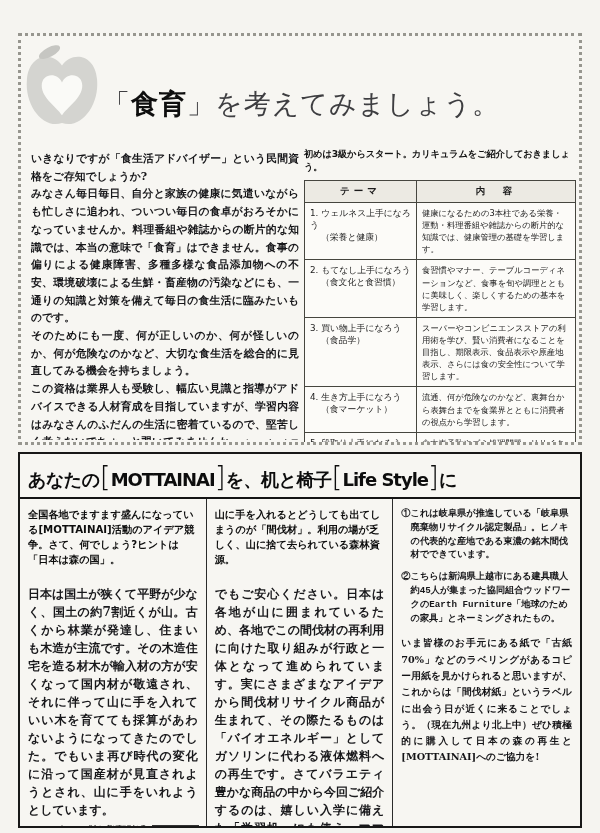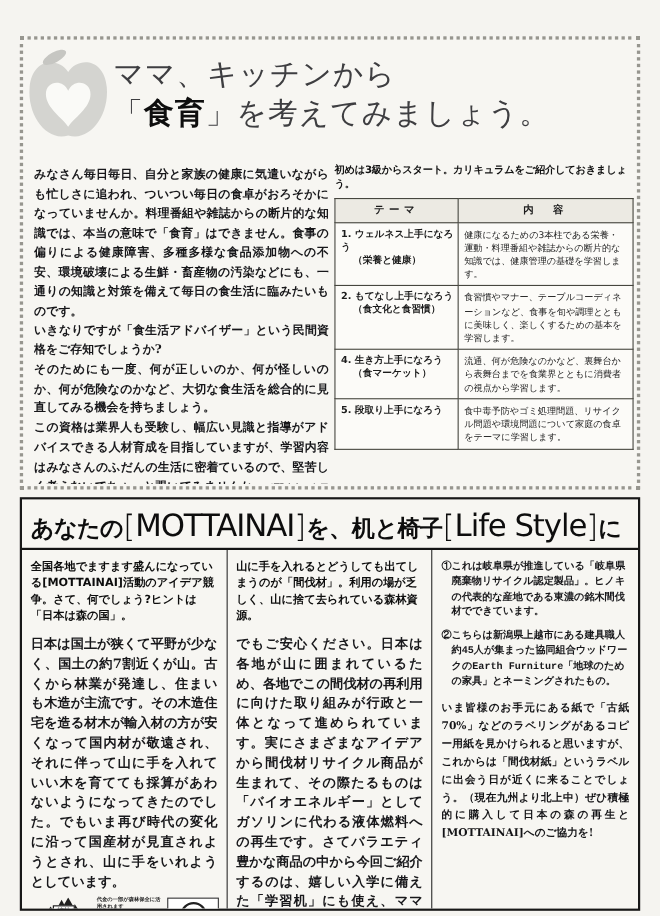--- a/index.html
+++ b/index.html
@@ -33,40 +33,40 @@
   }
   .left-col p{ margin:0; }
   .src{ font-size:8px; font-weight:700; }
   .right-col{ position:absolute; left:283px; top:112px; width:281px; }
   .tbl-intro{ font-size:9.3px; font-weight:700; letter-spacing:-0.2px; margin-bottom:6px; color:#111; }
   table.curriculum{ border-collapse:collapse; width:272px; background:#fcfbf8; }
   table.curriculum th, table.curriculum td{ border:1px solid #46463f; vertical-align:top; }
   table.curriculum th{
     font-size:9.5px; padding:4px 2px; background:#eceae3; text-align:center; letter-spacing:4px;
   }
-  td.theme{ width:112px; padding:5px 3px 4px 5px; font-size:8.8px; font-weight:700; line-height:1.35; }
+  td.theme{ width:112px; padding:5px 3px 4px 5px; font-size:8.8px; font-weight:400; line-height:1.35; }
   td.theme .ts{ padding-left:11px; }
   td.desc{ padding:4px 5px; font-size:8.3px; line-height:1.46; color:#222; }
 
   
   .bottom-box{
     position:absolute; left:18px; top:452px; width:564px; height:376px;
     border:2px solid #181818; background:#f7f6f2; overflow:hidden;
   }
   .headline{
     padding:7px 10px 3px 8px; border-bottom:2px solid #141414;
     white-space:nowrap; color:#0d0d0d;
   }
-  .h-base{ font-size:21px; font-weight:800; letter-spacing:-0.5px; }
-  .h-word{ font-size:28px; font-weight:400; letter-spacing:-1px; font-family:"DejaVu Sans", sans-serif; }
+  .h-base{ font-size:18px; font-weight:800; letter-spacing:-0.5px; }
+  .h-word{ font-size:18px; font-weight:700; letter-spacing:-1px; font-family:"DejaVu Sans", sans-serif; }
   .h-br{ font-size:28px; font-weight:300; vertical-align:-1px; }
   .cols{ display:flex; height:330px; }
   .col{ width:188px; padding:8px 8px 4px 8px; overflow:hidden; }
   .col1,.col2{ border-right:1.5px solid #2b2b2b; }
-  .intro{ font-size:10.2px; font-weight:800; line-height:1.48; margin-bottom:8px; color:#0d0d0d; }
+  .intro{ font-size:10.2px; font-weight:800; line-height:1.48; margin-bottom:18px; color:#0d0d0d; }
   .intro3{ font-size:11px; line-height:1.55; }
   .body{
     font-family:"DejaVu Serif", serif; font-weight:600;
     font-size:12px; line-height:1.5; text-align:justify; color:#18181b;
   }
   .item{
     font-family:Liberation Mono, monospace; font-weight:600;
     font-size:9.2px; line-height:1.5; margin-bottom:8px;
     padding-left:1em; text-indent:-1em; color:#18181b;
   }
@@ -131,25 +131,25 @@
 <div class="page">
 
   <section class="top-box">
     <span class="apple">
       <svg width="78" height="92" viewBox="0 0 100 118">
         <path d="M50,30 C38,12 8,14 5,48 C2,82 26,112 50,104 C74,112 98,82 95,48 C92,14 62,12 50,30 Z" fill="#d4d4d0"></path>
         <ellipse cx="34" cy="13" rx="15" ry="6" transform="rotate(-28 34 13)" fill="#c6c6c2"></ellipse>
         <path d="M50,52 C44,38 24,40 24,56 C24,72 44,84 50,94 C56,84 76,72 76,56 C76,40 56,38 50,52 Z" fill="#fafaf7"></path>
       </svg>
     </span>
-    <h1 class="title"><span class="t1">ママ、キッチンから</span><br><span class="t2"><span class="br">「</span><span class="t2b">食育</span><span class="br2">」を考えてみましょう。</span></span></h1>
+    <h1 class="title"><br><span class="t2"><span class="br">「</span><span class="t2b">食育</span><span class="br2">」を考えてみましょう。</span></span></h1>
 
     <div class="left-col">
+      <p>いきなりですが「食生活アドバイザー」という民間資格をご存知でしょうか?</p>
       <p>みなさん毎日毎日、自分と家族の健康に気遣いながらも忙しさに追われ、ついつい毎日の食卓がおろそかになっていませんか。料理番組や雑誌からの断片的な知識では、本当の意味で「食育」はできません。食事の偏りによる健康障害、多種多様な食品添加物への不安、環境破壊による生鮮・畜産物の汚染などにも、一通りの知識と対策を備えて毎日の食生活に臨みたいものです。</p>
-      <p>いきなりですが「食生活アドバイザー」という民間資格をご存知でしょうか?</p>
       <p>そのためにも一度、何が正しいのか、何が怪しいのか、何が危険なのかなど、大切な食生活を総合的に見直してみる機会を持ちましょう。</p>
       <p><span>この資格は業界人も受験し、幅広い見識と指導がアドバイスできる人材育成を目指していますが、学習内容はみなさんのふだんの生活に密着ているので、堅苦しく考えないでちょっと覗いてみませんか。</span><span class="src">（FLAネットワーク HP参照）</span></p>
     </div>
 
     <div class="right-col">
       <p class="tbl-intro">初めは3級からスタート。カリキュラムをご紹介しておきましょう。</p>
       <table class="curriculum">
         <thead>
           <tr>
             <th>テーマ</th>
@@ -163,20 +163,27 @@
                 <div class="ts">（栄養と健康）</div>
               </td>
             <td class="desc">健康になるための3本柱である栄養・運動・料理番組や雑誌からの断片的な知識では、健康管理の基礎を学習します。</td>
           </tr>
           <tr>
             <td class="theme">
                 <div class="tt">2. もてなし上手になろう</div>
                 <div class="ts">（食文化と食習慣）</div>
               </td>
             <td class="desc">食習慣やマナー、テーブルコーディネーションなど、食事を旬や調理とともに美味しく、楽しくするための基本を学習します。</td>
+          </tr>
+          <tr>
+            <td class="theme">
+                <div class="tt">3. 買い物上手になろう</div>
+                <div class="ts">（食品学）</div>
+              </td>
+            <td class="desc">スーパーやコンビニエンスストアの利用術を学び、賢い消費者になることを目指し、期限表示、食品表示や原産地表示、さらには食の安全性について学習します。</td>
           </tr>
           <tr>
             <td class="theme">
                 <div class="tt">4. 生き方上手になろう</div>
                 <div class="ts">（食マーケット）</div>
               </td>
             <td class="desc">流通、何が危険なのかなど、裏舞台から表舞台までを食業界とともに消費者の視点から学習します。</td>
           </tr>
           <tr>
             <td class="theme">

